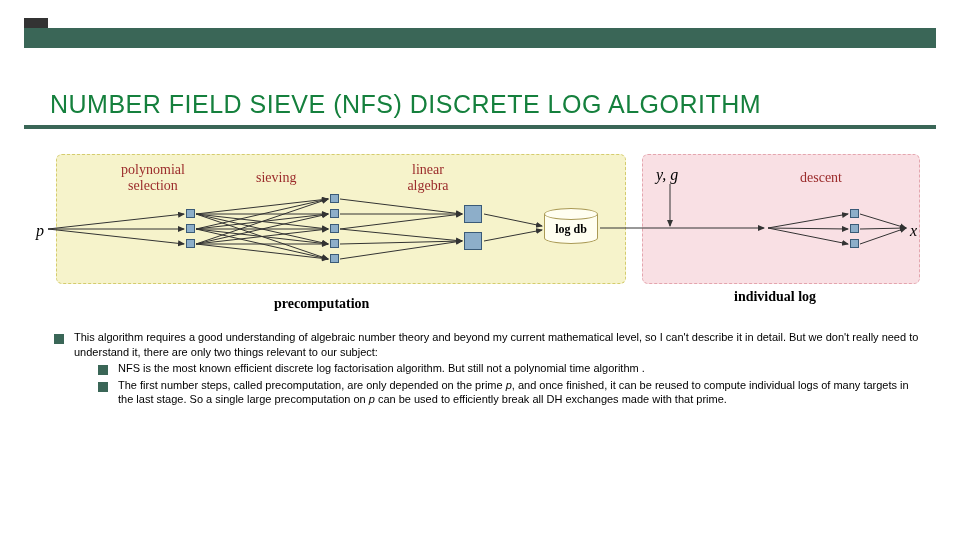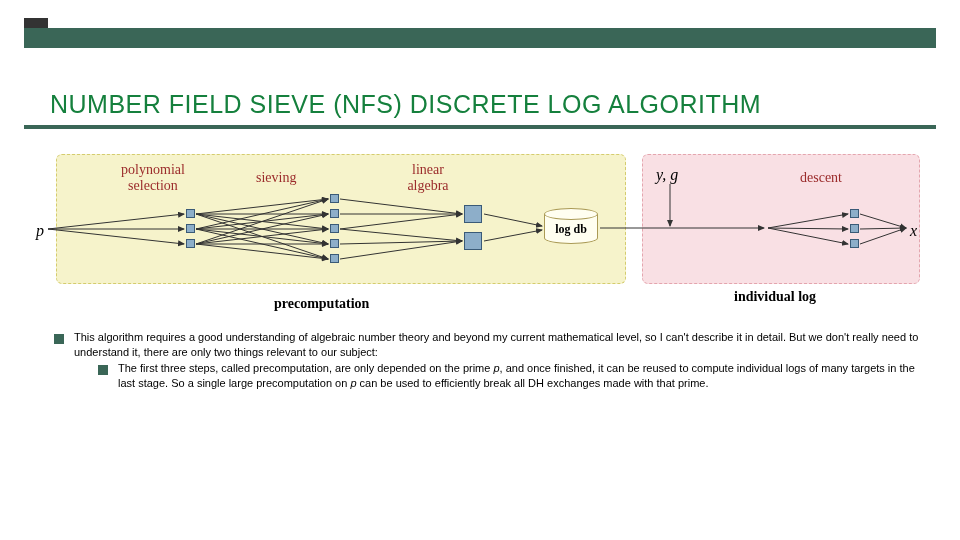--- a/index.html
+++ b/index.html
@@ -251,18 +251,21 @@
     <line x1="826" y1="94" x2="872" y2="78" stroke="#333" stroke-width="1" marker-end="url(#arr)"></line>
   </svg>
 </div>
 
 <div class="bullets">
   <ul>
     <li>
       <span>This algorithm requires a good understanding of algebraic number theory and beyond my current mathematical level, so I can't describe it in detail. But we don't really need to understand it, there are only two things relevant to our subject:</span>
       <ul>
         <li>
-          <span>The first three steps, called precomputation, are only depended on the prime </span><i>p</i><span>, and once finished, it can be reused to compute individual logs of many targets in the last stage. So a single large precomputation on </span><i>p</i><span> can be used to efficiently break all DH exchanges made with that prime.</span>
+          <span>NFS is the most known efficient discrete log factorisation algorithm. But still not a polynomial time algorithm .</span>
+        </li>
+        <li>
+          <span>The first number steps, called precomputation, are only depended on the prime </span><i>p</i><span>, and once finished, it can be reused to compute individual logs of many targets in the last stage. So a single large precomputation on </span><i>p</i><span> can be used to efficiently break all DH exchanges made with that prime.</span>
         </li>
       </ul>
     </li>
   </ul>
 </div>
 
 </body></html>

